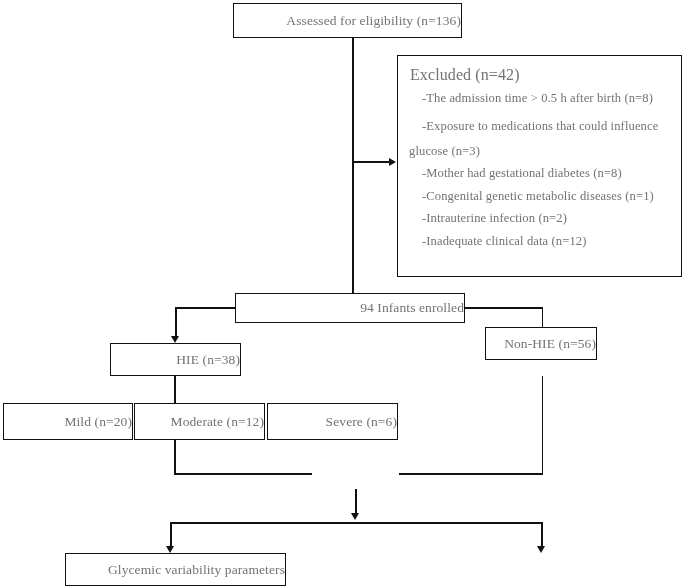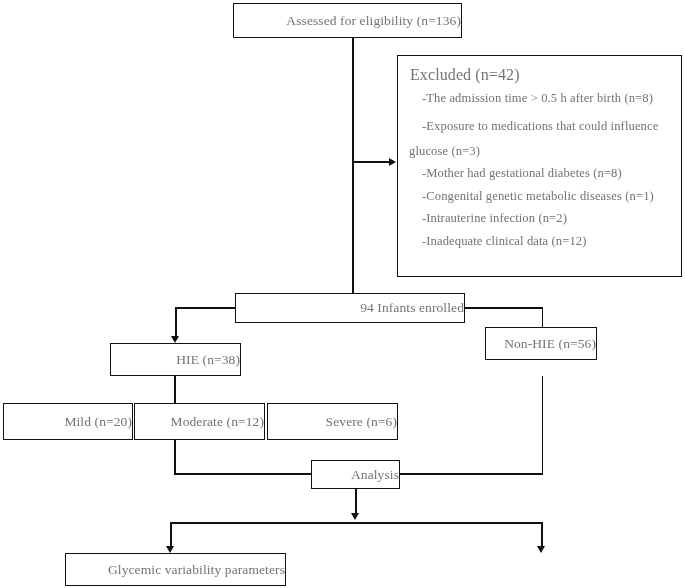--- a/index.html
+++ b/index.html
@@ -124,23 +124,20 @@
   </div>
 
   <div class="node" style="left:134px; top:403px; width:131px; height:37px;">
     <span>Moderate (n=12)</span>
   </div>
 
   <div class="node" style="left:267px; top:403px; width:131px; height:37px;">
     <span>Severe (n=6)</span>
   </div>
 
-  <div class="node" style="left:311px; top:460px; width:89px; height:29px;">
-    <span>Analysis</span>
-  </div>
 
   <div class="node" style="left:65px; top:553px; width:221px; height:33px;">
     <span>Glycemic variability parameters</span>
   </div>
 
 
   <div class="ln vl" style="left:352px; top:38px; height:255px;"></div>
 
   <div class="ln hl" style="left:352px; top:161px; width:37px;"></div>
   <div class="arrow-right" style="left:389px; top:157.5px;"></div>

